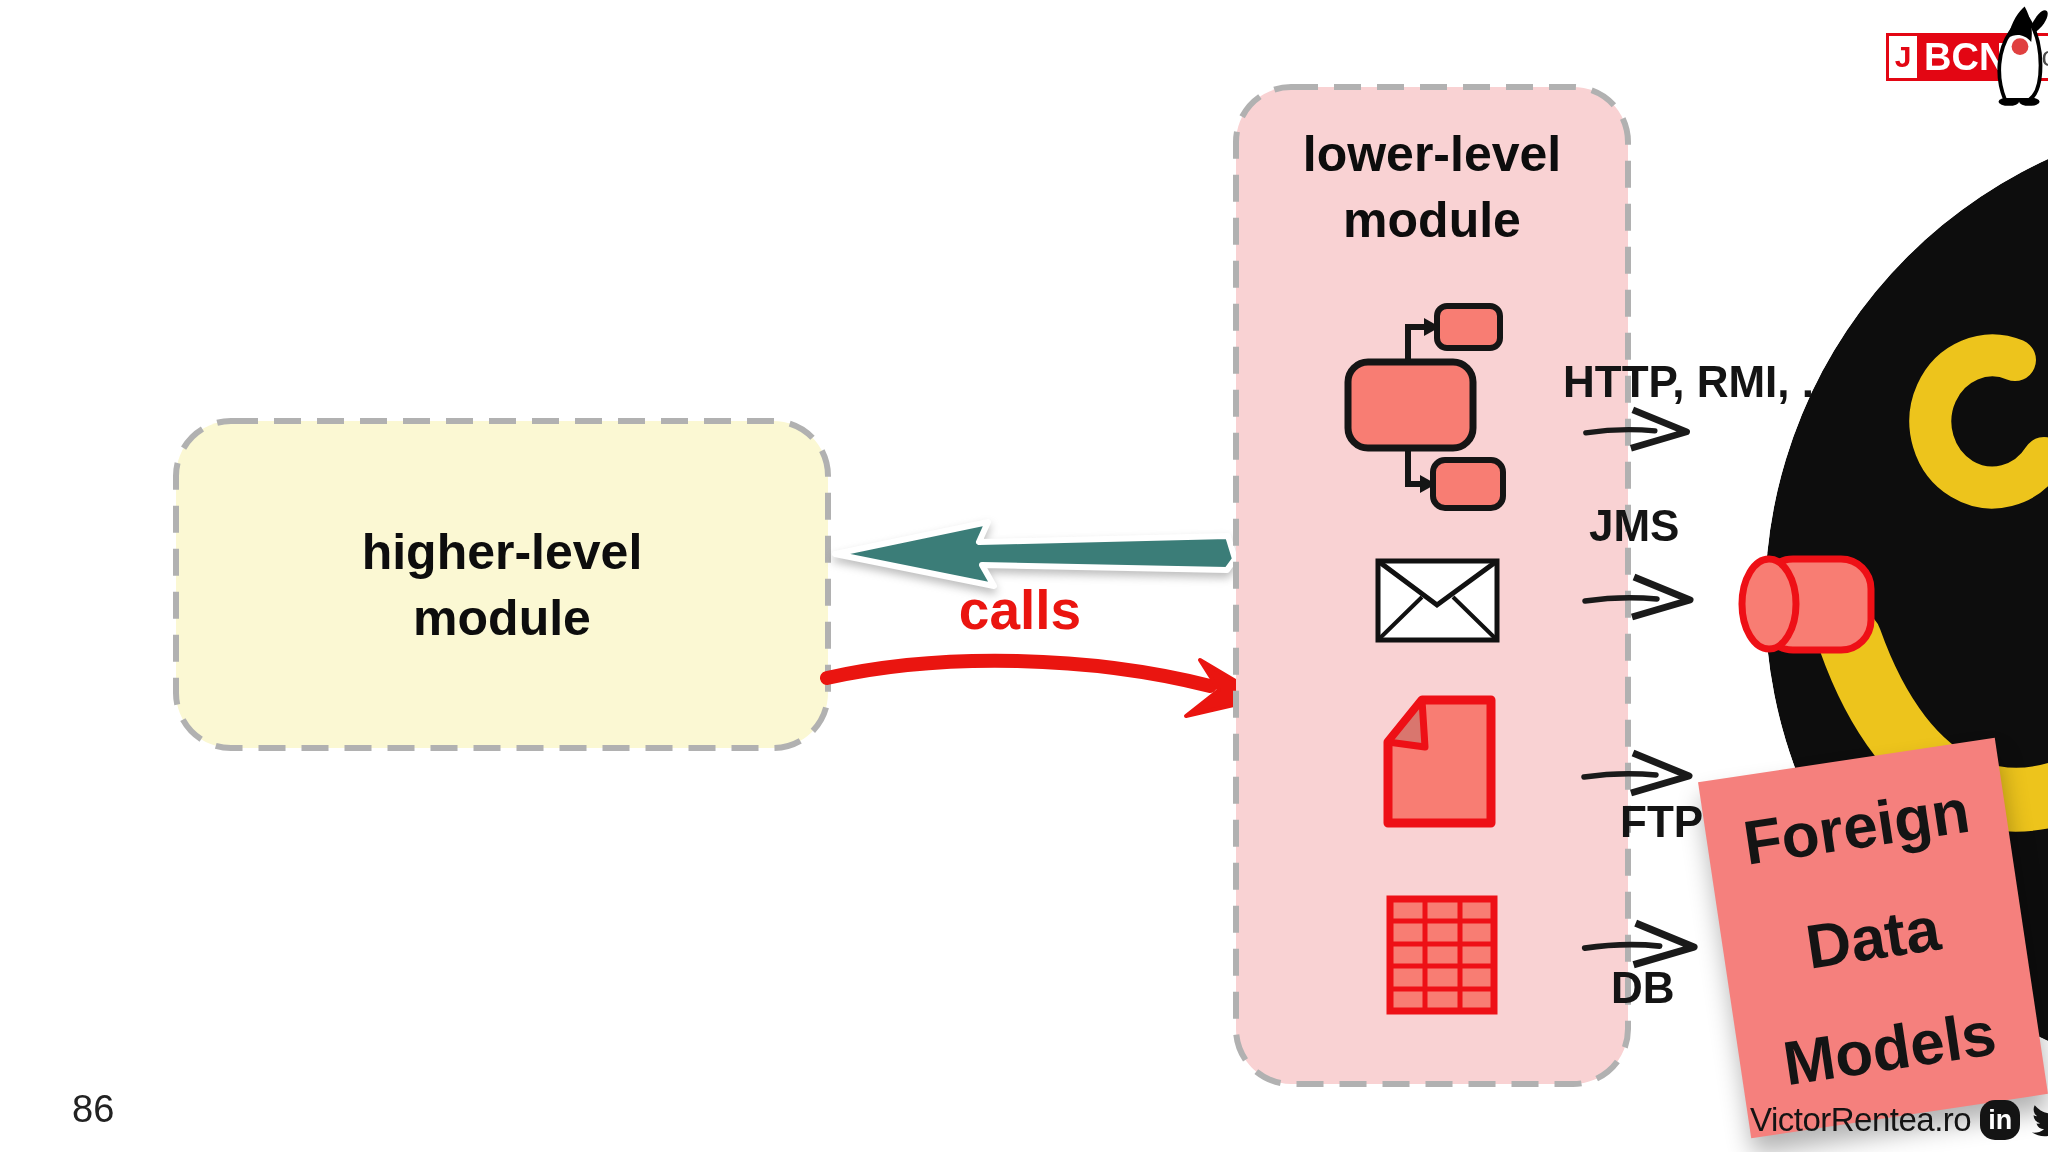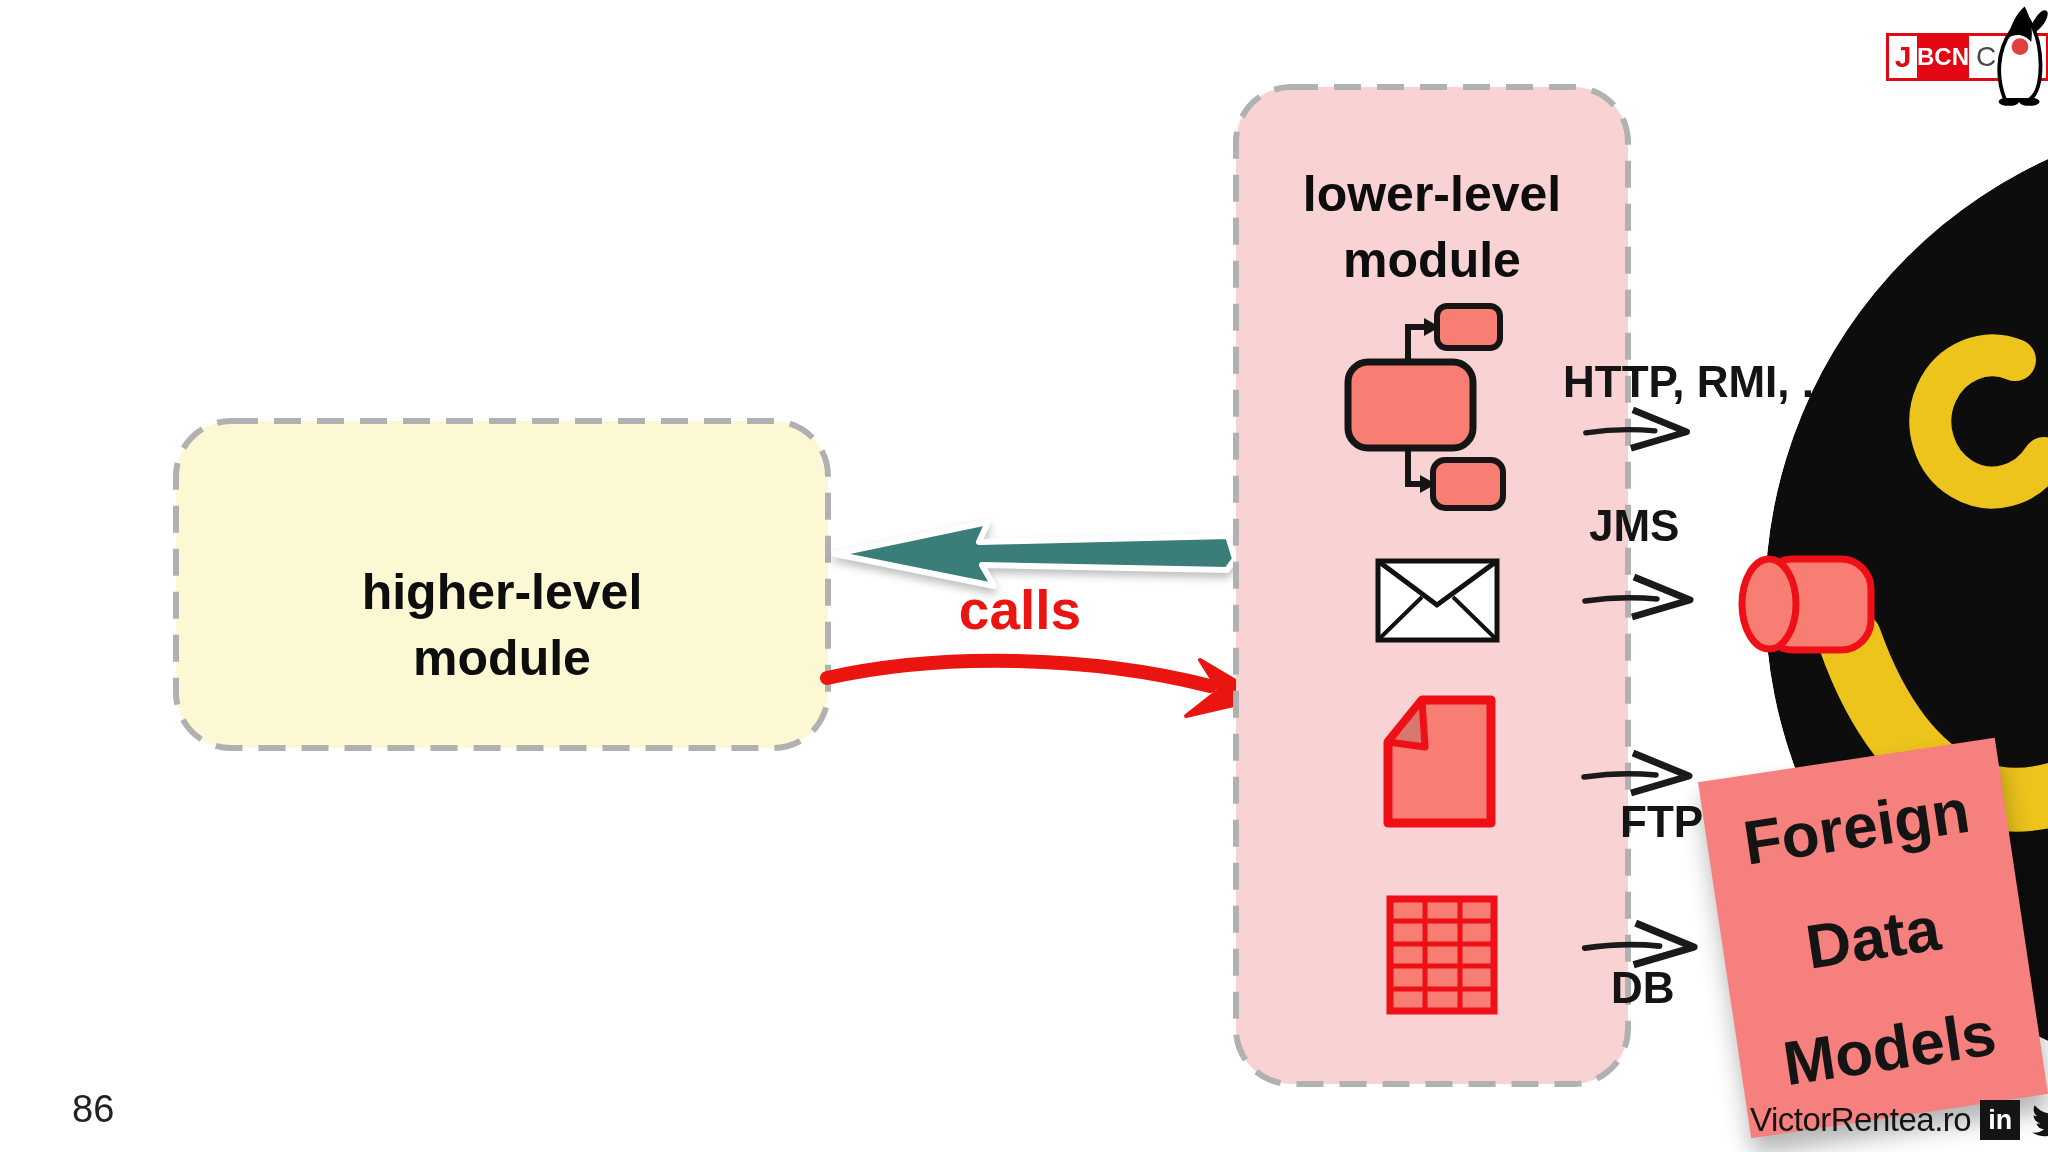--- a/index.html
+++ b/index.html
@@ -6,21 +6,21 @@
   .slide{
     position:relative;width:2048px;height:1152px;background:#ffffff;
     overflow:hidden;font-family:"Liberation Sans",sans-serif;color:#111;
   }
   .abs{position:absolute;}
   
   .module-box{position:absolute;}
   .module-box svg{position:absolute;left:0;top:0;width:100%;height:100%;}
   .module-title{
     position:absolute;left:0;right:0;text-align:center;
-    font-weight:bold;font-size:50px;line-height:66px;color:#0d0d0d;margin-top:40px;
+    font-weight:bold;font-size:50px;line-height:66px;color:#0d0d0d;
   }
   .higher-box{left:172px;top:417px;width:660px;height:335px;}
   .higher-title{top:102px;}
   .lower-box{left:1232px;top:83px;width:400px;height:1005px;}
   .lower-title{top:38px;}
   
   .dependency-label{
     left:833px;top:452px;width:408px;text-align:center;
     font-weight:bold;font-size:50px;color:#2e7a74;white-space:nowrap;
   }
@@ -51,33 +51,33 @@
     box-shadow:0 16px 24px rgba(0,0,0,.30);
   }
   .sticky-note div{font-weight:bold;font-size:62px;line-height:112px;color:#141414;}
   
   .jbcn-logo{
     position:absolute;left:1886px;top:33px;height:42px;display:inline-flex;
     align-items:stretch;border:3px solid #e30613;background:#fff;z-index:4;
   }
   .jbcn-j{width:28px;display:flex;align-items:center;justify-content:center;
     color:#e30613;font-weight:bold;font-size:30px;}
-  .jbcn-bcn{background:#e30613;color:#fff;font-weight:bold;font-size:24px;
-    display:flex;align-items:center;padding:0 0;}
+  .jbcn-bcn{background:#e30613;color:#fff;font-weight:bold;font-size:38px;
+    display:flex;align-items:center;padding:0 7px;}
   .jbcn-conf{color:#4a4a4a;font-size:28px;display:flex;align-items:center;
     padding:0 7px;letter-spacing:1px;}
   .duke-icon{position:absolute;left:1992px;top:2px;width:56px;height:106px;z-index:4;}
   
   .footer{
     position:absolute;left:1750px;top:1100px;display:flex;align-items:center;
     gap:9px;z-index:4;
   }
   .footer-site{font-size:33px;font-weight:normal;color:#141414;letter-spacing:-0.5px;}
   .linkedin-icon{
-    width:40px;height:40px;background:#141414;border-radius:0;color:#fff;
+    width:40px;height:40px;background:#141414;border-radius:15px;color:#fff;
     font-weight:bold;font-size:27px;display:flex;align-items:center;justify-content:center;
   }
   .page-number{position:absolute;left:72px;top:1088px;font-size:38px;color:#222;}
   .nz{z-index:2;}
 </style>
 </head>
 <body>
 
 <div class="slide">
 

